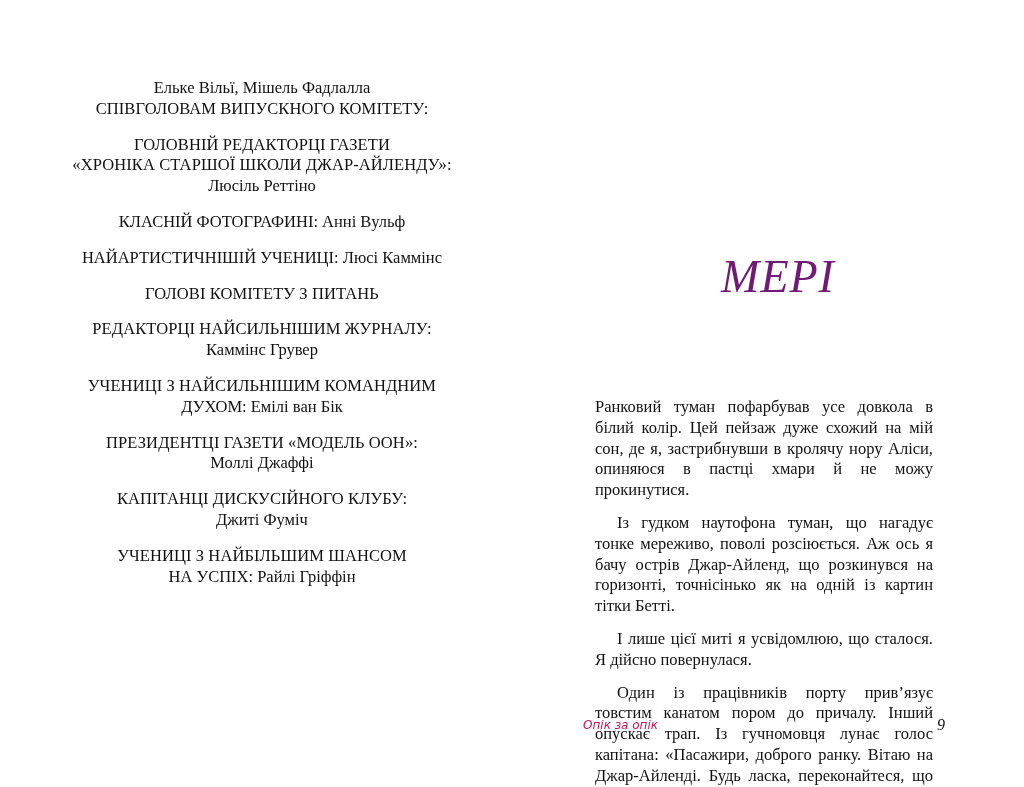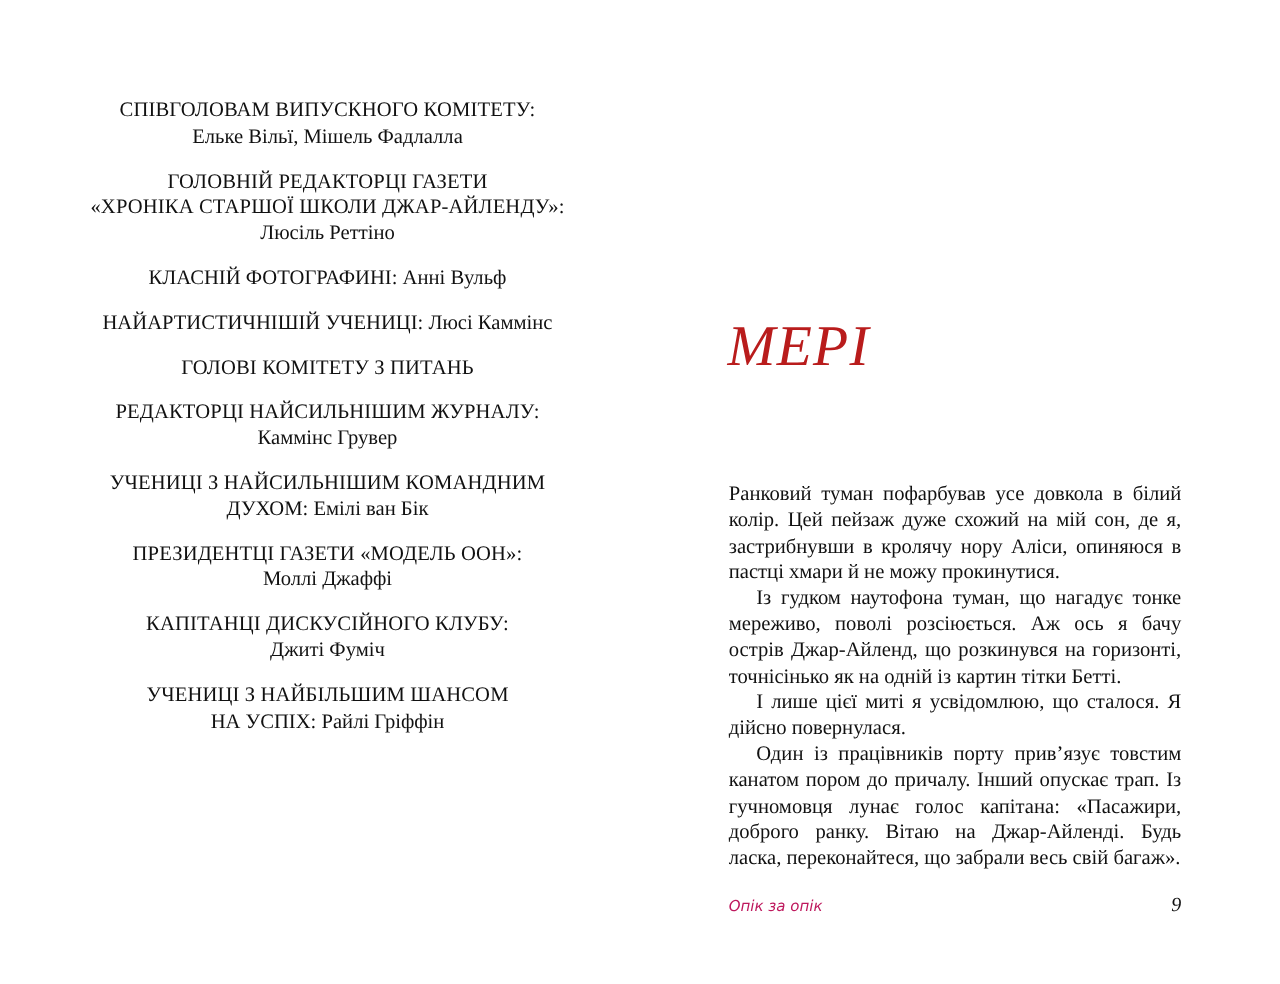--- a/index.html
+++ b/index.html
@@ -46,41 +46,41 @@
       white-space: nowrap;
     }
     .caps {
       letter-spacing: 0.1px;
     }
     .chapter-title {
       position: absolute;
       left: 70px;
       width: 392px;
       top: 250px;
-      text-align: left;
+      text-align: center;
       font-family: "Liberation Serif", "DejaVu Serif", serif;
       font-style: italic;
       font-size: 46px;
       letter-spacing: 1px;
-      color: #b91c1c;
+      color: #701a75;
       margin: 0;
       font-weight: normal;
     }
     .body-text {
       position: absolute;
       left: 71px;
       width: 362px;
       top: 385px;
       font-family: "Liberation Serif", "DejaVu Serif", serif;
       font-size: 16.5px;
       line-height: 20.8px;
       text-align: justify;
     }
     .para {
-      margin: 0;
+      margin: 12px;
       text-indent: 0;
     }
     .para.indent {
       text-indent: 22px;
     }
     .footer {
       position: absolute;
       left: 71px;
       width: 362px;
       top: 716px;
@@ -104,22 +104,22 @@
       font-size: 16px;
       color: #111111;
     }
   </style>
 </head>
 <body>
 
 <div class="page page-left">
   <div class="dedications">
     <div class="ded-block">
+      <span class="ded-line">Ельке Вільї, Мішель Фадлалла</span>
       <span class="ded-line caps">СПІВГОЛОВАМ ВИПУСКНОГО КОМІТЕТУ:</span>
-      <span class="ded-line">Ельке Вільї, Мішель Фадлалла</span>
     </div>
     <div class="ded-block">
       <span class="ded-line caps">ГОЛОВНІЙ РЕДАКТОРЦІ ГАЗЕТИ</span>
       <span class="ded-line caps">«ХРОНІКА СТАРШОЇ ШКОЛИ ДЖАР-АЙЛЕНДУ»:</span>
       <span class="ded-line">Люсіль Реттіно</span>
     </div>
     <div class="ded-block">
       <span class="ded-line">КЛАСНІЙ ФОТОГРАФИНІ: Анні Вульф</span>
     </div>
     <div class="ded-block">

